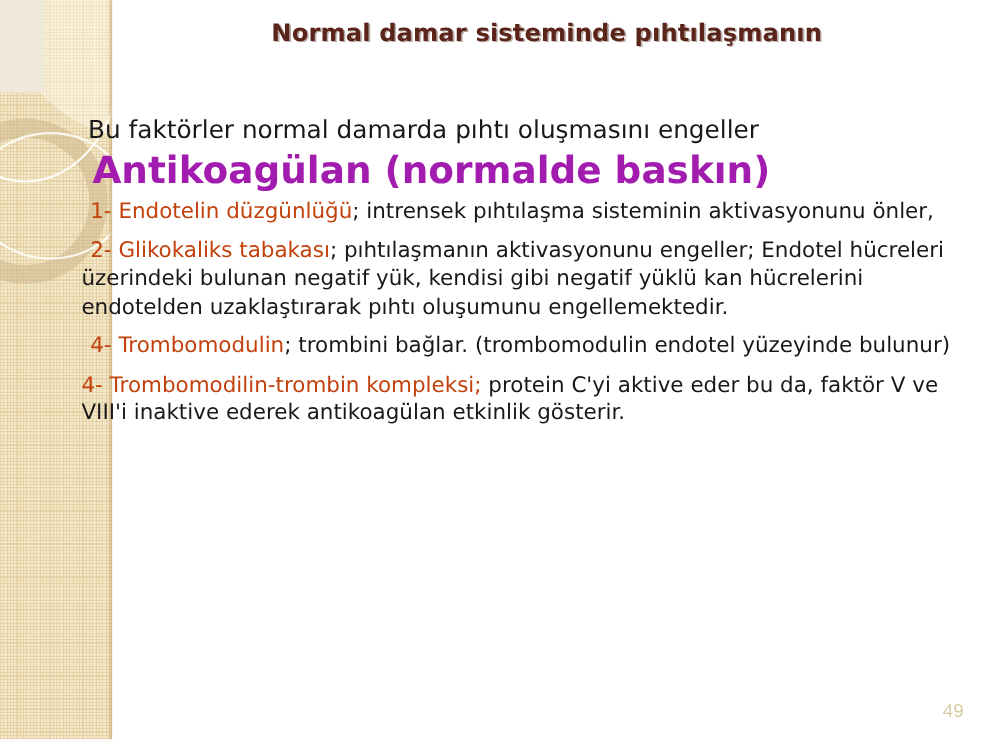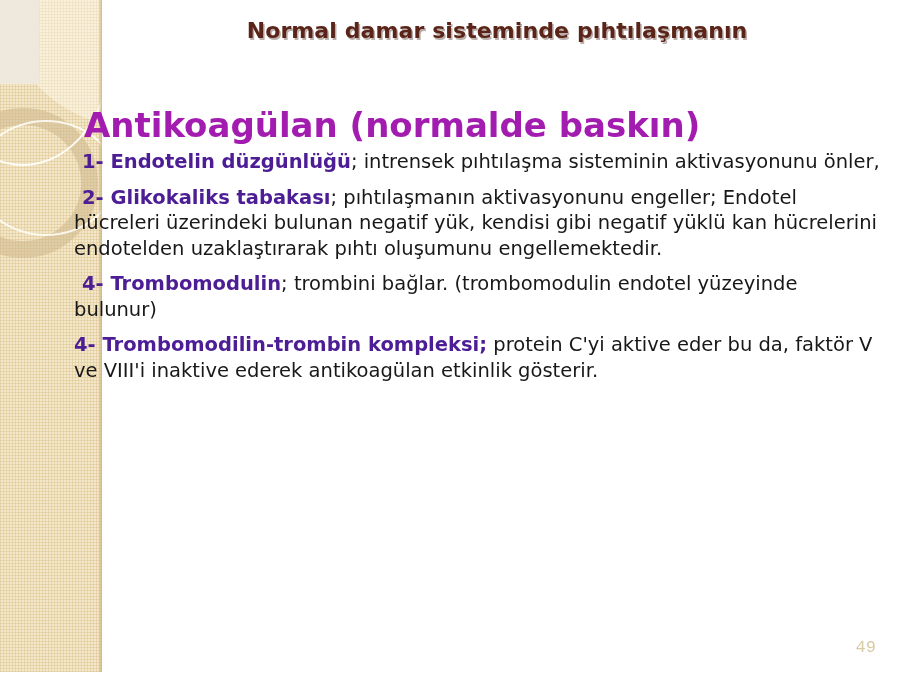--- a/index.html
+++ b/index.html
@@ -132,33 +132,33 @@
     margin: 2px 0 4px 10px;
     font-weight: bold;
   }
   .item {
     font-size: 19.5px;
     line-height: 25.5px;
     color: #181818;
     margin: 0 0 10px 0;
   }
   .item .k {
-    color: #4c1d95;
-    font-weight: bold;
+    color: #c2410c;
+    font-weight: normal;
   }
   .item .k-pad { padding-left: 8px; }
 
   
   .pagenum {
     position: absolute;
     right: 24px;
     bottom: 18px;
     font-size: 17px;
     color: #d9cba4;
-    font-family: Liberation Mono, monospace;
+    font-family: Liberation Sans, sans-serif;
   }
 </style>
 </head>
 <body>
 
 <div class="slide">
 
   <div class="sidebar">
     <div class="sidebar-texture"></div>
     <div class="wedge-light"></div>
@@ -168,20 +168,21 @@
     <div class="corner-block"></div>
     <div class="sidebar-edge"></div>
   </div>
 
   <div class="title">
     <div>Normal damar sisteminde pıhtılaşmanın</div>
   </div>
 
   <div class="body-area">
 
+    <p class="lead">Bu faktörler normal damarda pıhtı oluşmasını engeller</p>
 
     <p class="redline">Antikoagülan  (normalde baskın)</p>
 
     <p class="item">
       <span class="k k-pad">1- Endotelin düzgünlüğü</span><span>; intrensek pıhtılaşma sisteminin aktivasyonunu önler,</span>
     </p>
 
     <p class="item">
       <span class="k k-pad">2- Glikokaliks tabakası</span><span>; pıhtılaşmanın aktivasyonunu engeller; Endotel hücreleri üzerindeki bulunan negatif yük, kendisi gibi negatif yüklü kan hücrelerini endotelden uzaklaştırarak pıhtı oluşumunu engellemektedir.</span>
     </p>

